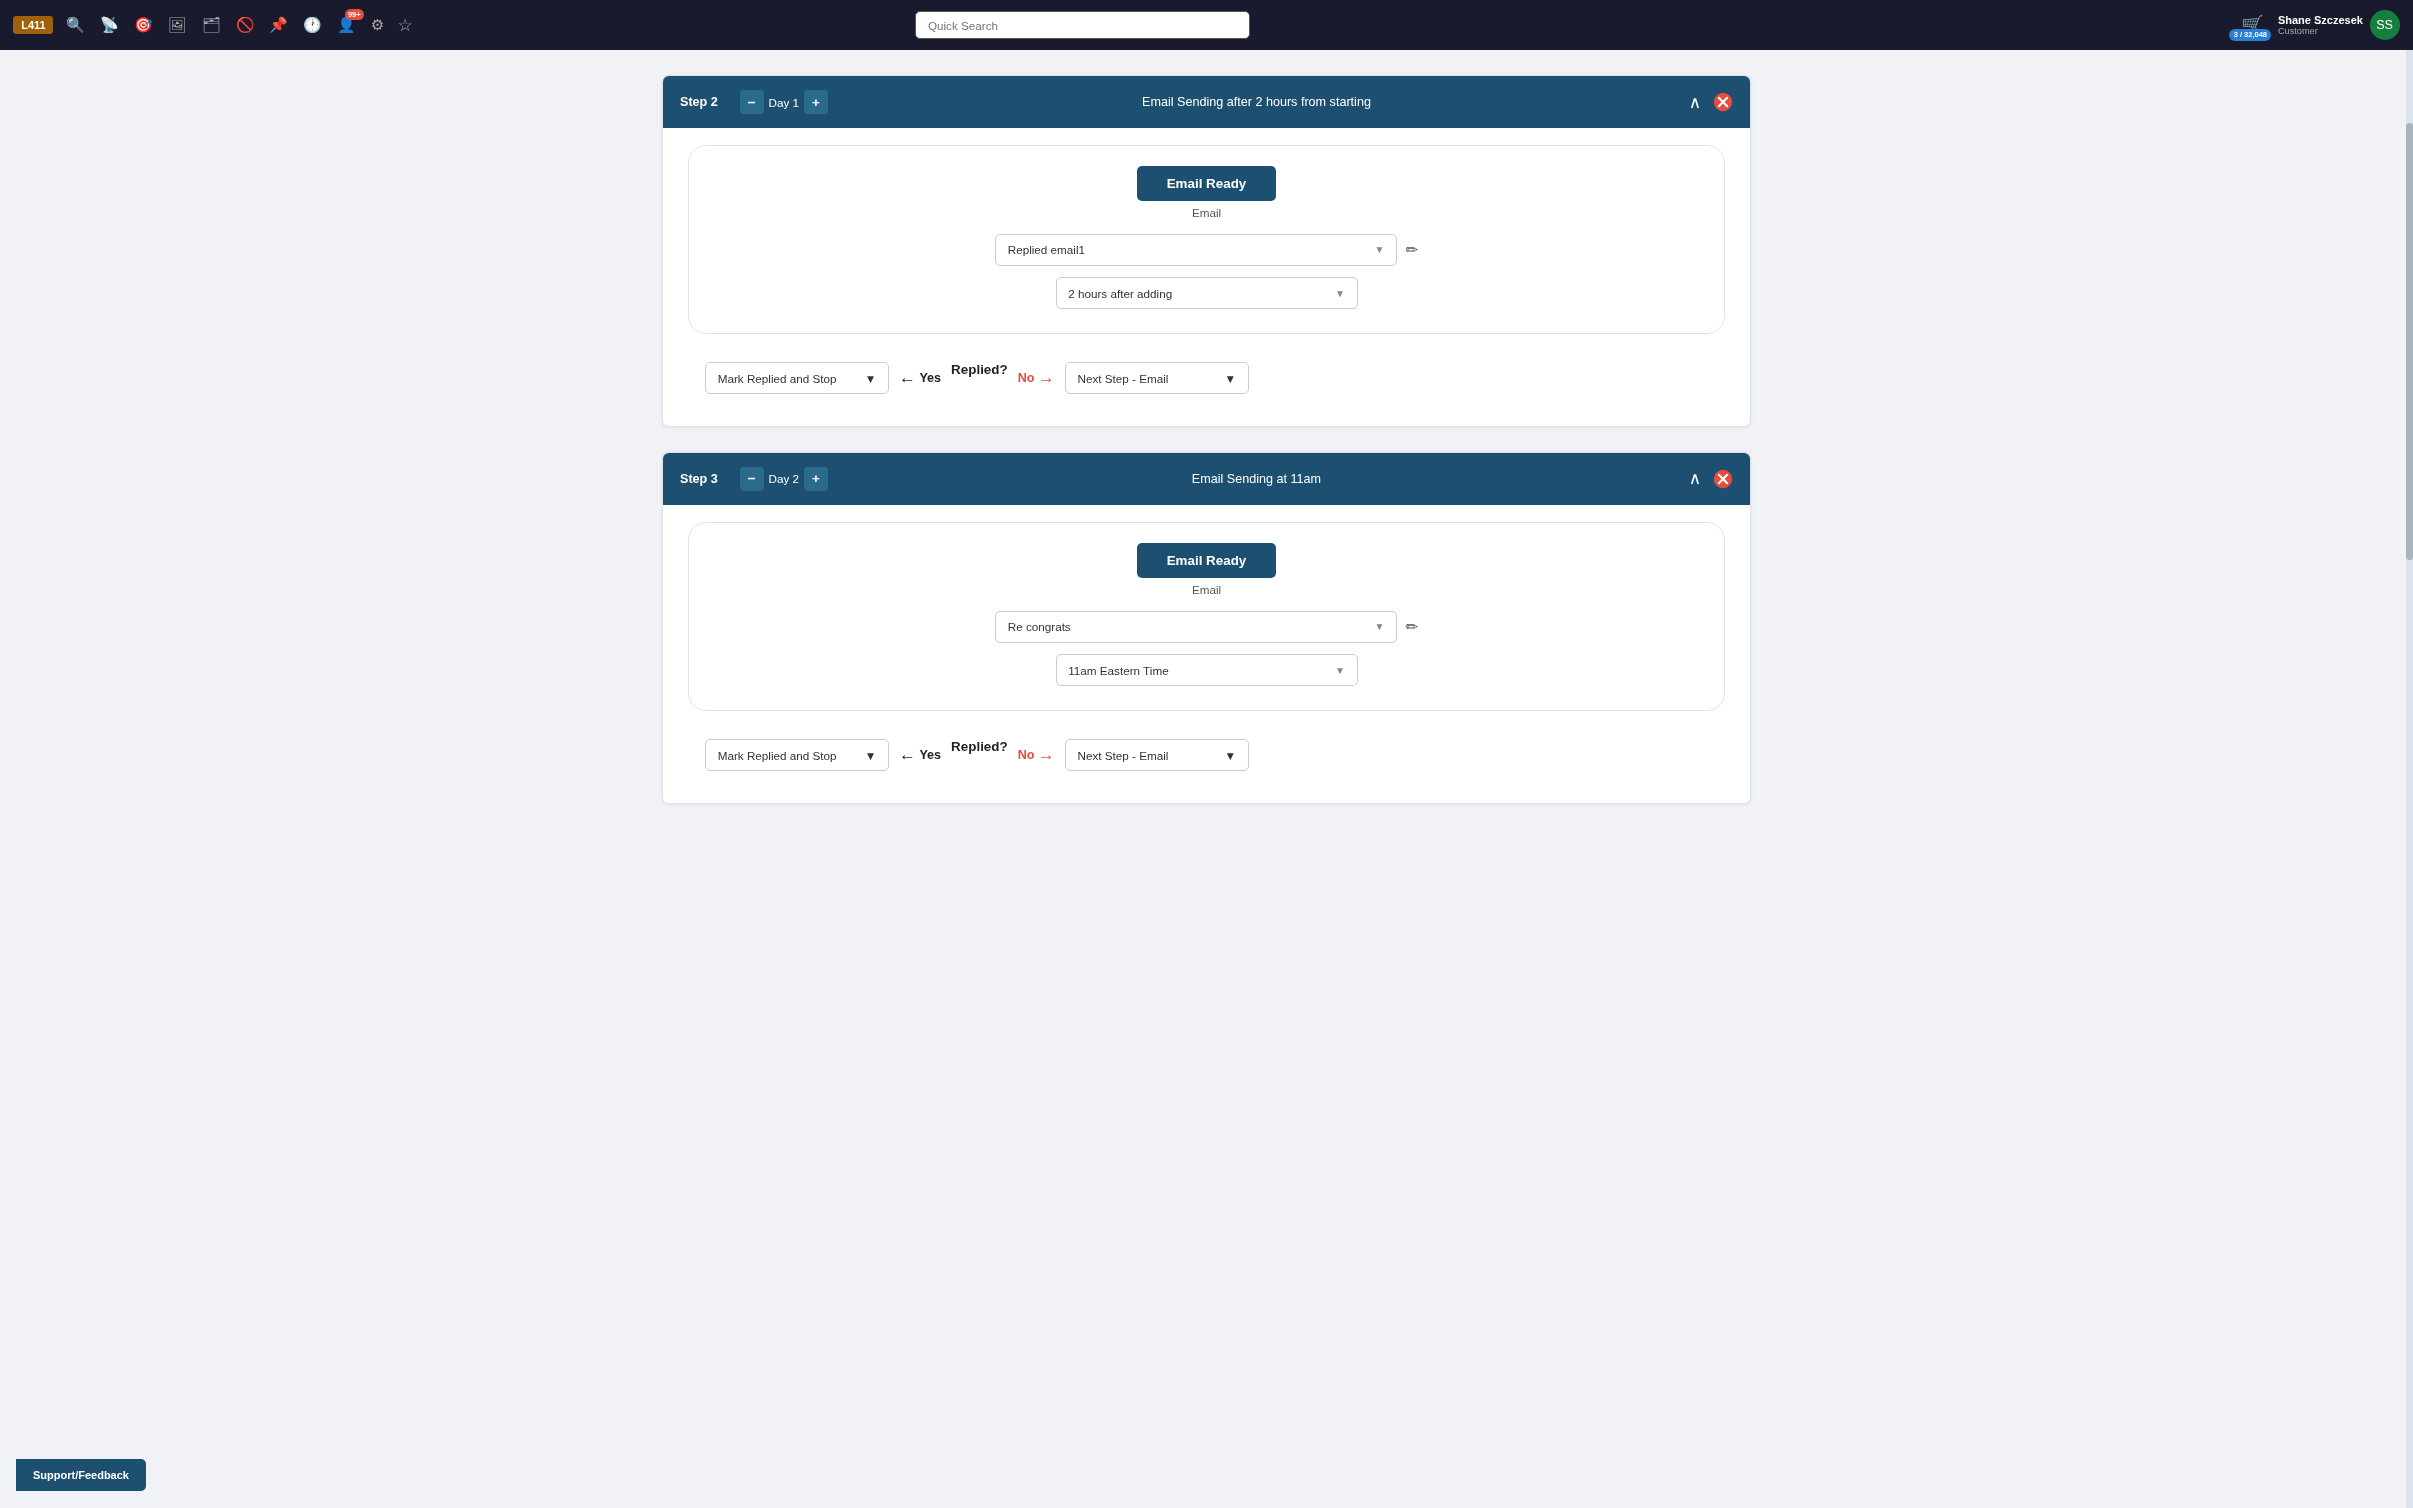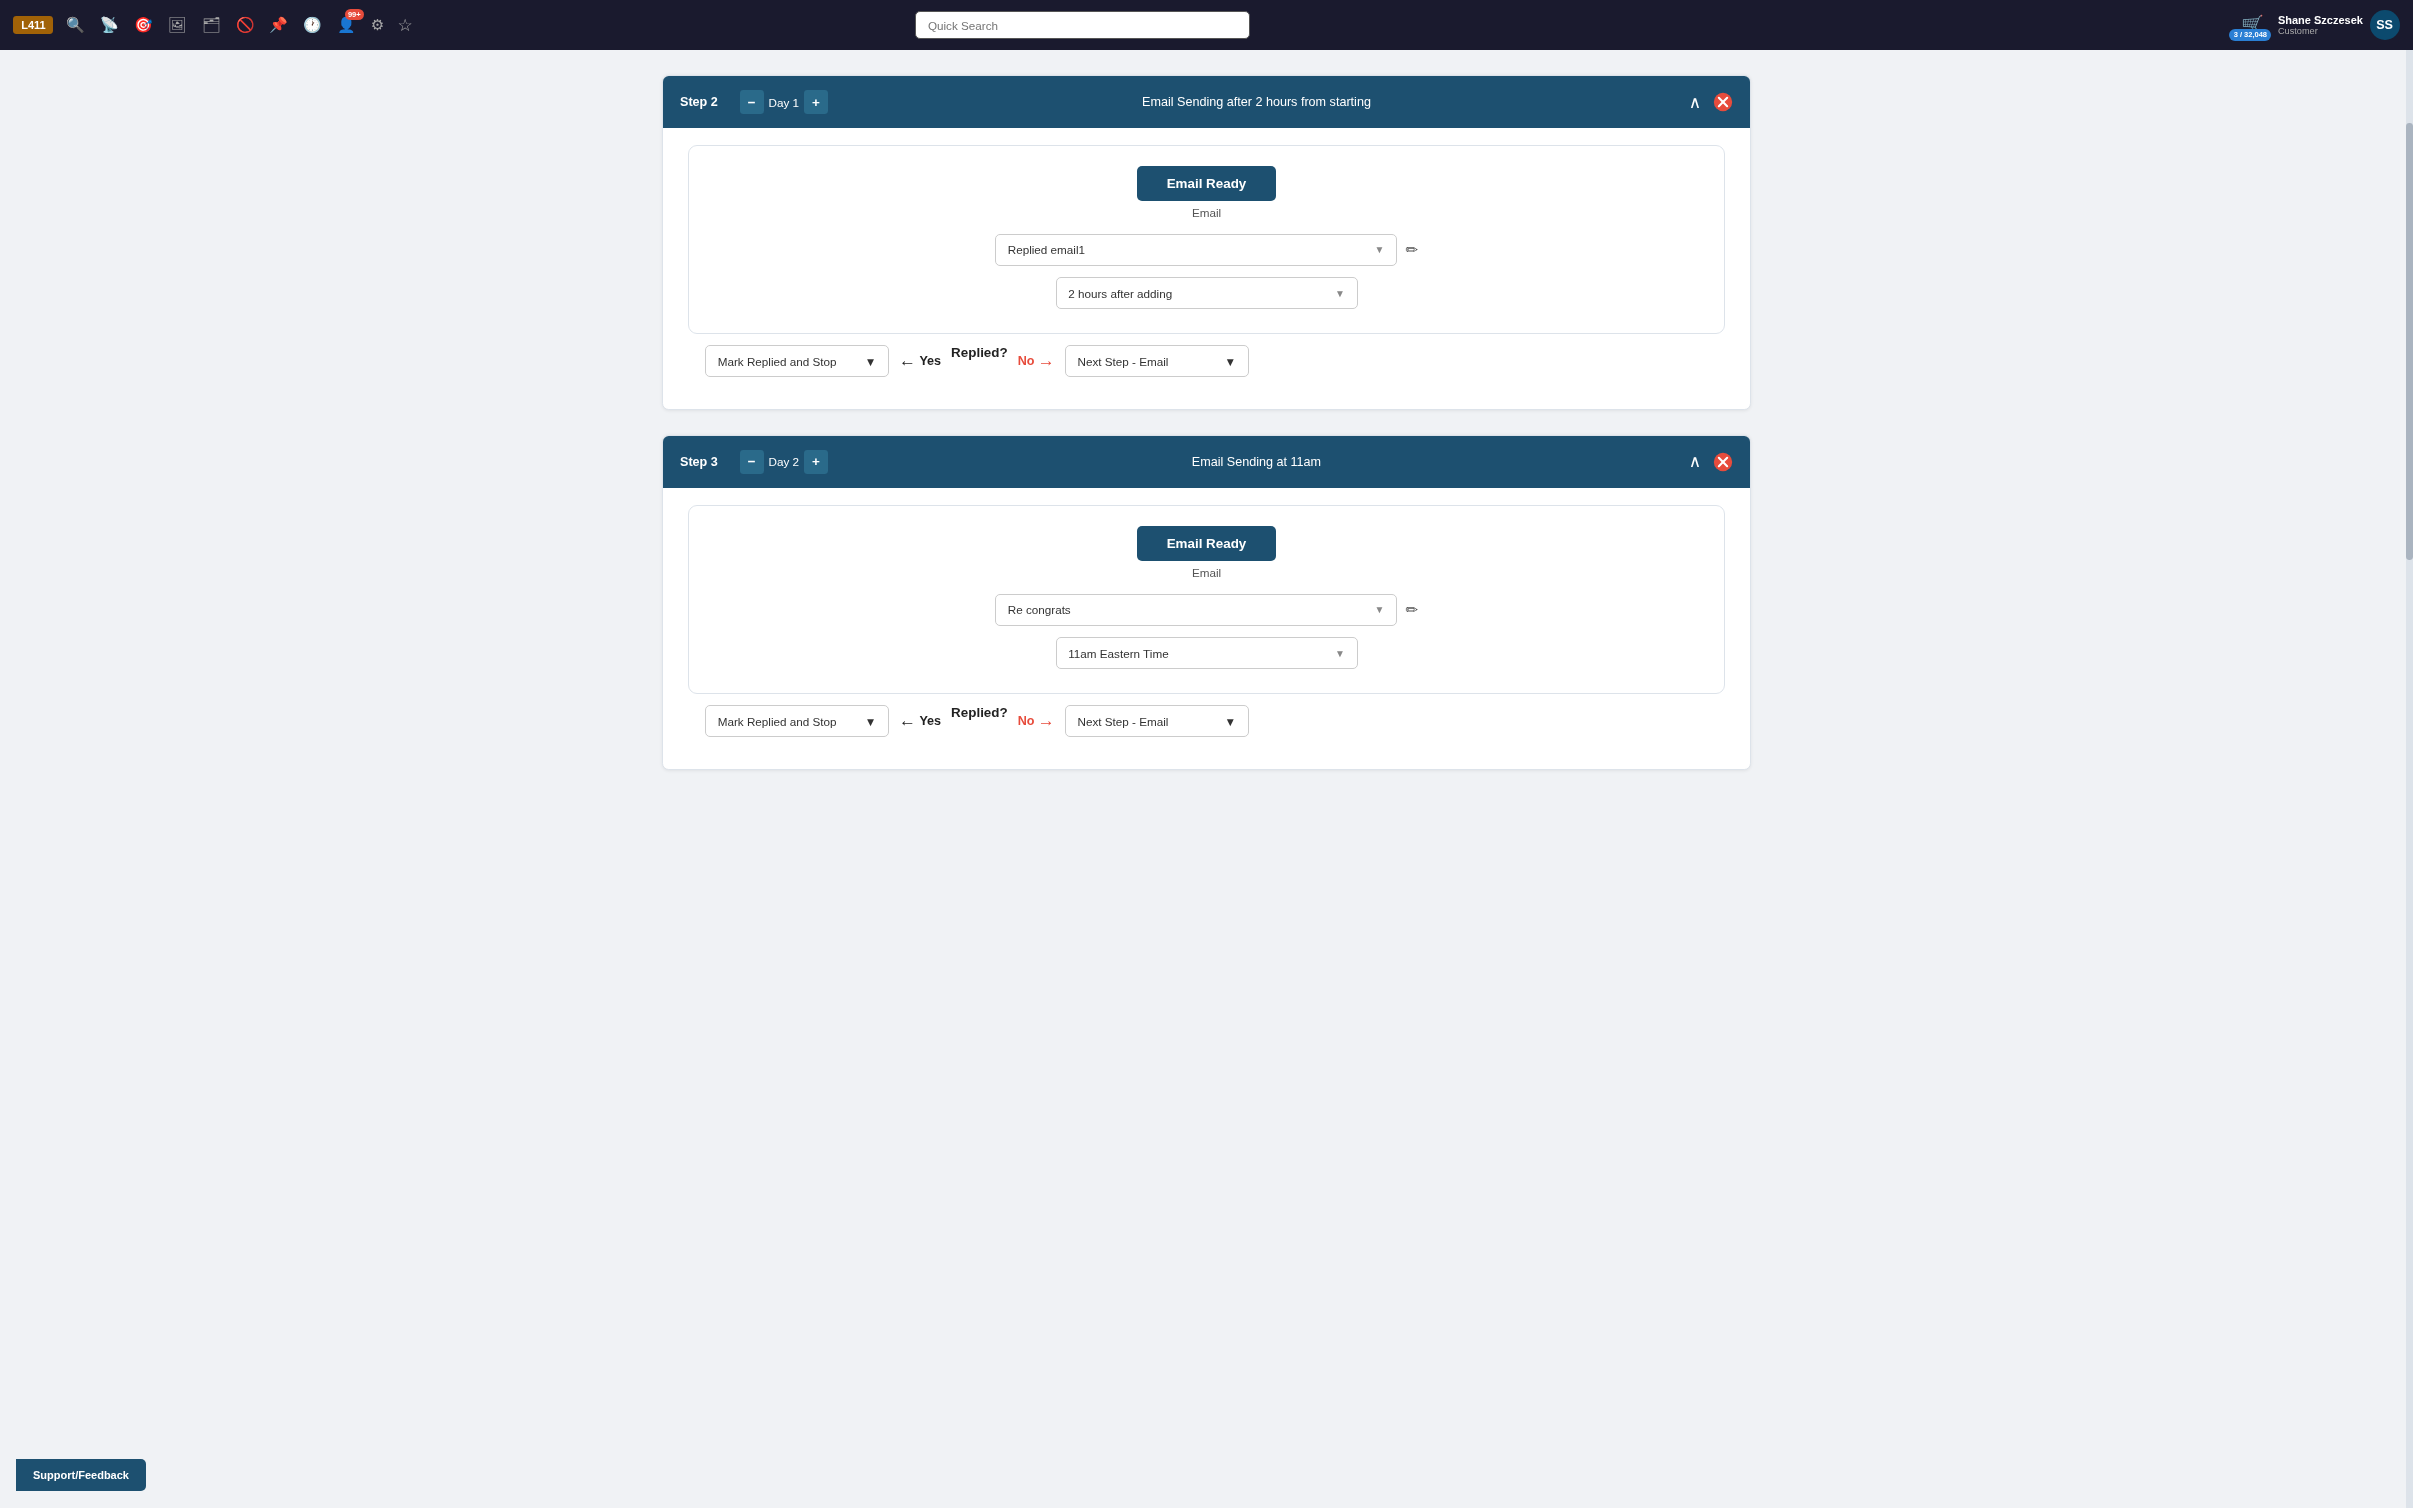--- a/index.html
+++ b/index.html
@@ -97,23 +97,23 @@
       display: flex;
       align-items: center;
       gap: 6.7px;
       color: white;
     }
     .user-name { font-size: 11px; font-weight: 600; }
     .user-role { font-size: 9.2px; color: #aaa; }
     .avatar {
       width: 30px; height: 30px;
       border-radius: 50%;
-      background: #0c4a6e;
+      background: #15803d;
       display: flex; align-items: center; justify-content: center;
-      color: white; font-size: 12.6px; font-weight: bold;
+      color: white; font-size: 12.6px; font-weight: normal;
     }
     .star-icon { color: #aaa; font-size: 17px; cursor: pointer; }
 
     
     .main-content {
       padding: 25px 42px;
       max-width: 1173px;
       margin: 0 auto;
     }
 
@@ -190,22 +190,23 @@
 
     
     .step-body {
       padding: 17px 25px 20px;
     }
 
     
     .email-ready-card {
       background: #fff;
       border: 0.8px solid #dde3ea;
-      border-radius: 9px;
+      border-radius: 18px;
       padding: 20px 25px 23.5px;
+      margin-bottom: 17px;
       display: flex;
       flex-direction: column;
       align-items: center;
     }
     .email-ready-btn {
       background: #1d5070;
       color: white;
       border: none;
       border-radius: 5px;
       padding: 10px 30px;

